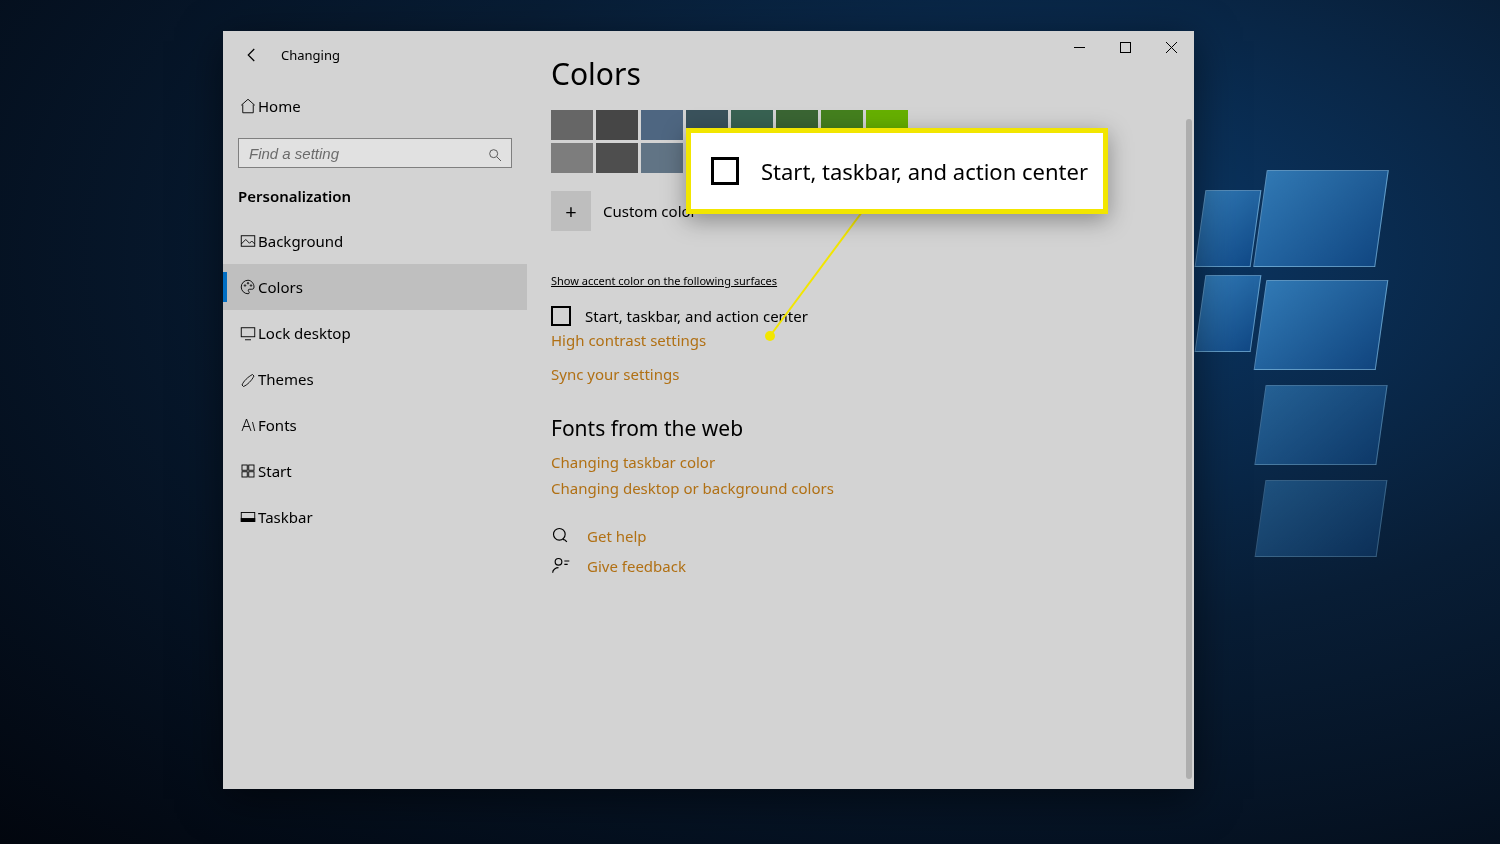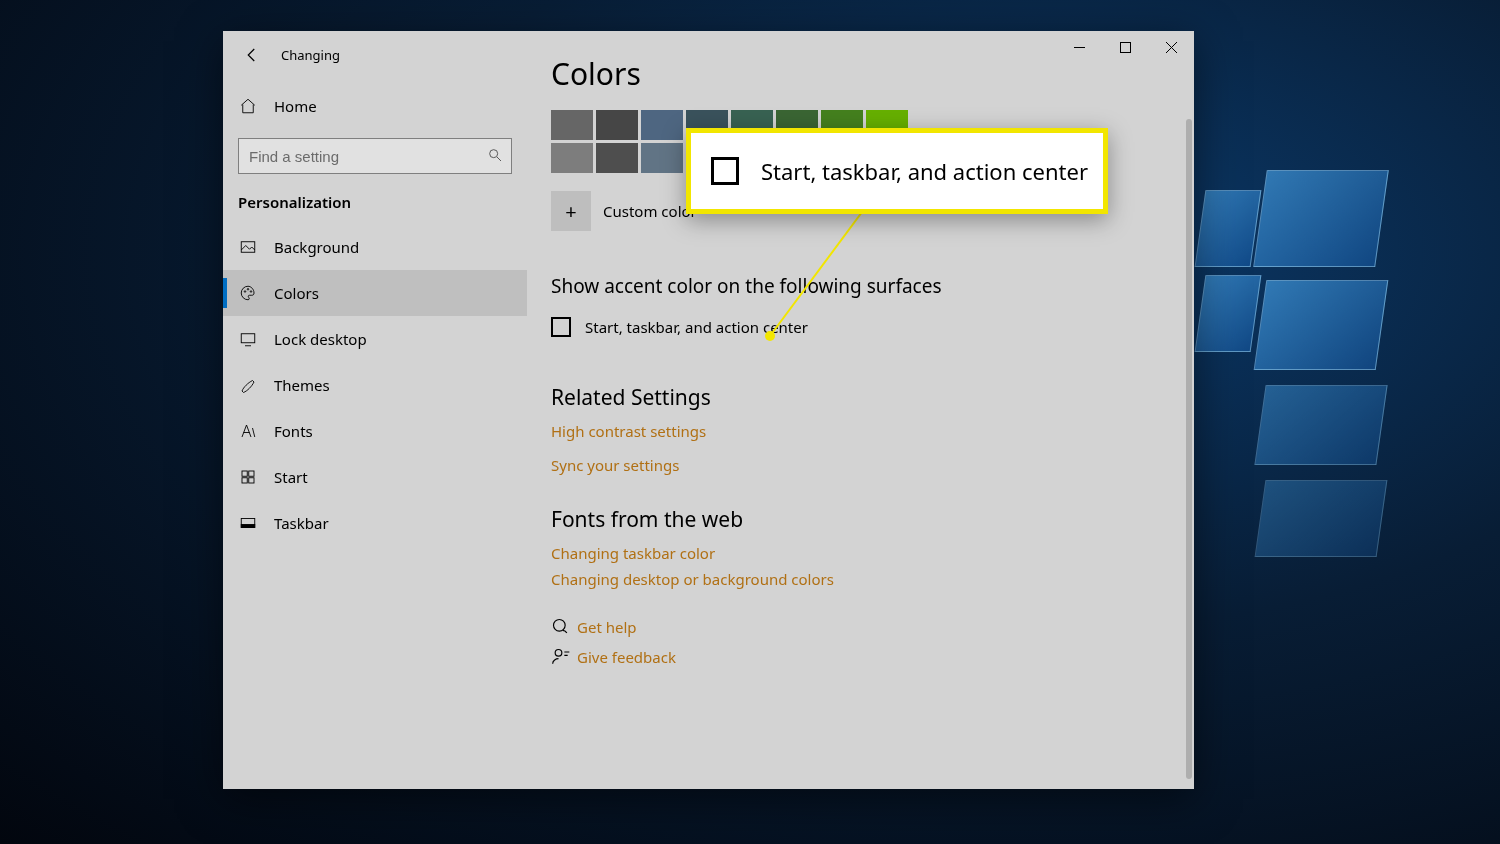--- a/index.html
+++ b/index.html
@@ -26,31 +26,31 @@
   }
   .sidebar {
     width:304px; flex:0 0 304px; background:#e5e5e5;
     position:relative;
   }
   .titlebar-left { height:48px; display:flex; align-items:center; padding-left:8px; }
   .back-btn { width:42px; height:42px; display:flex; align-items:center; justify-content:center; cursor:default; }
   .settings-label { margin-left:8px; font-size:13px; color:#000; }
 
   .home-row, .nav-item {
-    height:46px; display:flex; align-items:center; padding-left:15px; gap:16px;
+    height:46px; display:flex; align-items:center; padding-left:15px; 
     font-size:15px; color:#000; cursor:default;
   }
   .home-row { margin-top:4px; }
   .nav-icon { width:20px; height:20px; display:flex; align-items:center; justify-content:center; }
   .nav-icon svg { width:18px; height:18px; stroke:#000; fill:none; stroke-width:1.2; }
 
   .search-wrap { padding:9px 15px 0; }
   .search-field {
-    width:100%; height:36px; border:1px solid #8a8a8a; background:#f5f5f5;
-    padding:0 36px 0 10px; font-size:15px; color:#555;
+    width:100%; height:30px; border:1px solid #8a8a8a; background:#f5f5f5;
+    padding:0 36px 0 10px; font-size:15px; font-style:italic; color:#555;
     outline:none; box-sizing:border-box;
   }
   .search-wrap { position:relative; }
   .search-icon-pos { position:absolute; right:24px; top:17px; }
 
   .section-header { font-size:15px; font-weight:600; padding:18px 15px 4px; }
 
   .nav-list { margin-top:8px; }
   .nav-item.active { background:#d0d0d0; position:relative; }
   .nav-item.active::before { content:""; position:absolute; left:0; top:8px; bottom:8px; width:4px; background:#0078d4; }
@@ -75,31 +75,31 @@
   .row2 .s3{background:#4e5d64}.row2 .s4{background:#4a6a60}.row2 .s5{background:#577c4f}
   .row2 .s6{background:#5e833e}.row2 .s7{background:#7fb63a}
 
   .custom-row { display:flex; align-items:center; gap:12px; margin-top:18px; }
   .custom-plus {
     width:40px; height:40px; background:#cfcfcf; display:flex; align-items:center; justify-content:center;
     font-size:20px; color:#000; cursor:default;
   }
   .plain-label { font-size:15px; }
 
-  .subhead { margin-top:42px; font-size:19px; }
+  .subhead { margin-top:42px; font-size:11px;text-decoration:underline; }
 
   .check-row { display:flex; align-items:center; gap:14px; margin-top:18px; }
   .checkbox-box { width:20px; height:20px; border:2px solid #000; box-sizing:border-box; }
 
   h2.small { font-size:21px; font-weight:400; margin:46px 0 10px; }
   .link { color:#c07a16; font-size:15px; cursor:default; margin:4px 0 14px; display:block; }
   .link.tight { margin:1px 0 6px; }
 
   .footer-links { margin-top:28px; }
-  .foot-row { display:flex; align-items:center; gap:6px; margin:4px 0 10px; }
+  .foot-row { display:flex; align-items:center; gap:16px; margin:4px 0 10px; }
   .foot-ic { width:20px; height:20px; }
   .foot-link { color:#c07a16; font-size:15px; cursor:default; }
 
   
   .winctrls { position:absolute; right:0; top:0; height:32px; display:flex; }
   .winctrls .wc { width:46px; height:32px; display:flex; align-items:center; justify-content:center; cursor:default; }
   .winctrls svg { width:11px; height:11px; stroke:#000; fill:none; stroke-width:1; }
 
   
   .dim {
@@ -284,21 +284,20 @@
       <span class="plain-label">Custom color</span>
     </div>
 
     <div class="subhead">Show accent color on the following surfaces</div>
 
     <div class="check-row">
       <span class="checkbox-box"></span>
       <span class="plain-label">Start, taskbar, and action center</span>
     </div>
 
-    <h2 class="small">Related Settings</h2>
     <span class="link">High contrast settings</span>
     <span class="link">Sync your settings</span>
 
     <h2 class="small" style="margin-top:30px">Fonts from the web</h2>
     <span class="link tight">Changing taskbar color</span>
     <span class="link tight">Changing desktop or background colors</span>
 
     <div class="footer-links">
       <div class="foot-row">
         <span class="foot-ic">

